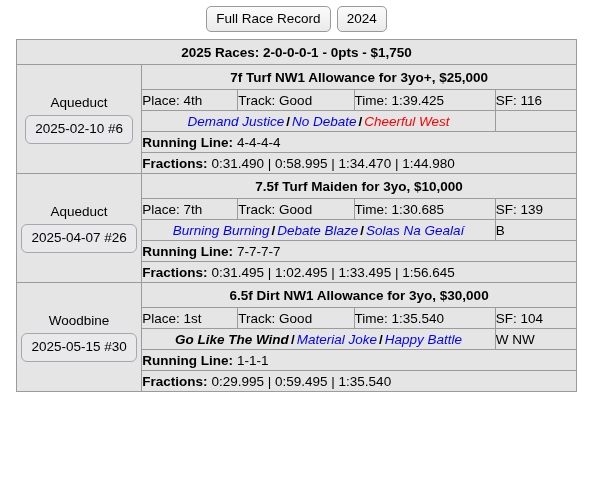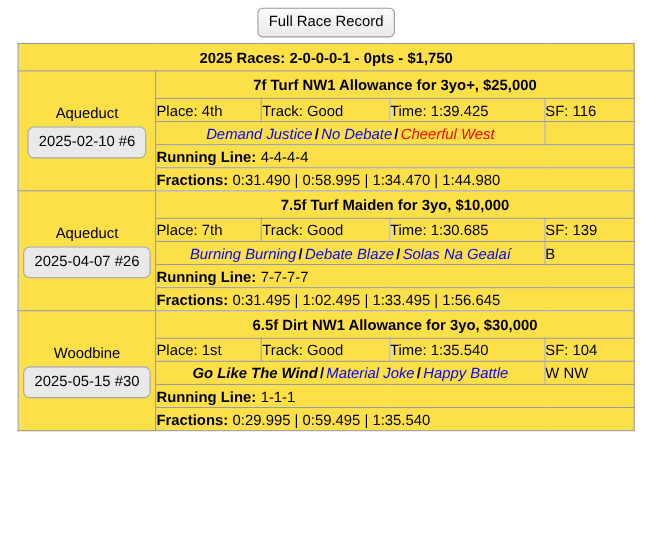--- a/index.html
+++ b/index.html
@@ -12,21 +12,21 @@
     height: 500px;
     font-family: "Liberation Sans", sans-serif;
     color: #000000;
     overflow: hidden;
   }
 
   
   .tabbar {
     display: flex;
     justify-content: center;
-    align-items: center;
+    align-items: flex-end;
     gap: 6px;
     padding-top: 9px;
     height: 23px;
   }
   .tab-btn {
     font-family: "Liberation Sans", sans-serif;
     font-size: 13.5px;
     line-height: 1;
     color: #000000;
     background: linear-gradient(#fbfbfb, #eaeaea);
@@ -44,21 +44,21 @@
     table-layout: fixed;
     margin: 7px 0 0 16px;
     width: 561px;
     border: 1px solid #9b9b9b;
   }
   .record-table td {
     border: 1px solid #9b9b9b;
     font-size: 13.5px;
     padding: 0;
     vertical-align: middle;
-    background: #fde047;
+    background: #e5e5e5;
   }
 
   .summary-cell {
     text-align: center;
     font-weight: bold;
     font-size: 14px;
     height: 24px;
     padding: 2px 0 3px 0;
   }
 
@@ -136,20 +136,21 @@
     overflow: hidden;
   }
   .lbl { font-weight: bold; }
   .val { font-weight: normal; padding-left: 4px; }
 </style>
 </head>
 <body>
 
 <div class="tabbar">
   <button class="tab-btn">Full Race Record</button>
+  <button class="tab-btn">2024</button>
 </div>
 
 <table class="record-table">
   <colgroup>
     <col style="width:125px">
     <col style="width:96px">
     <col style="width:116px">
     <col style="width:141px">
     <col style="width:81px">
   </colgroup>

